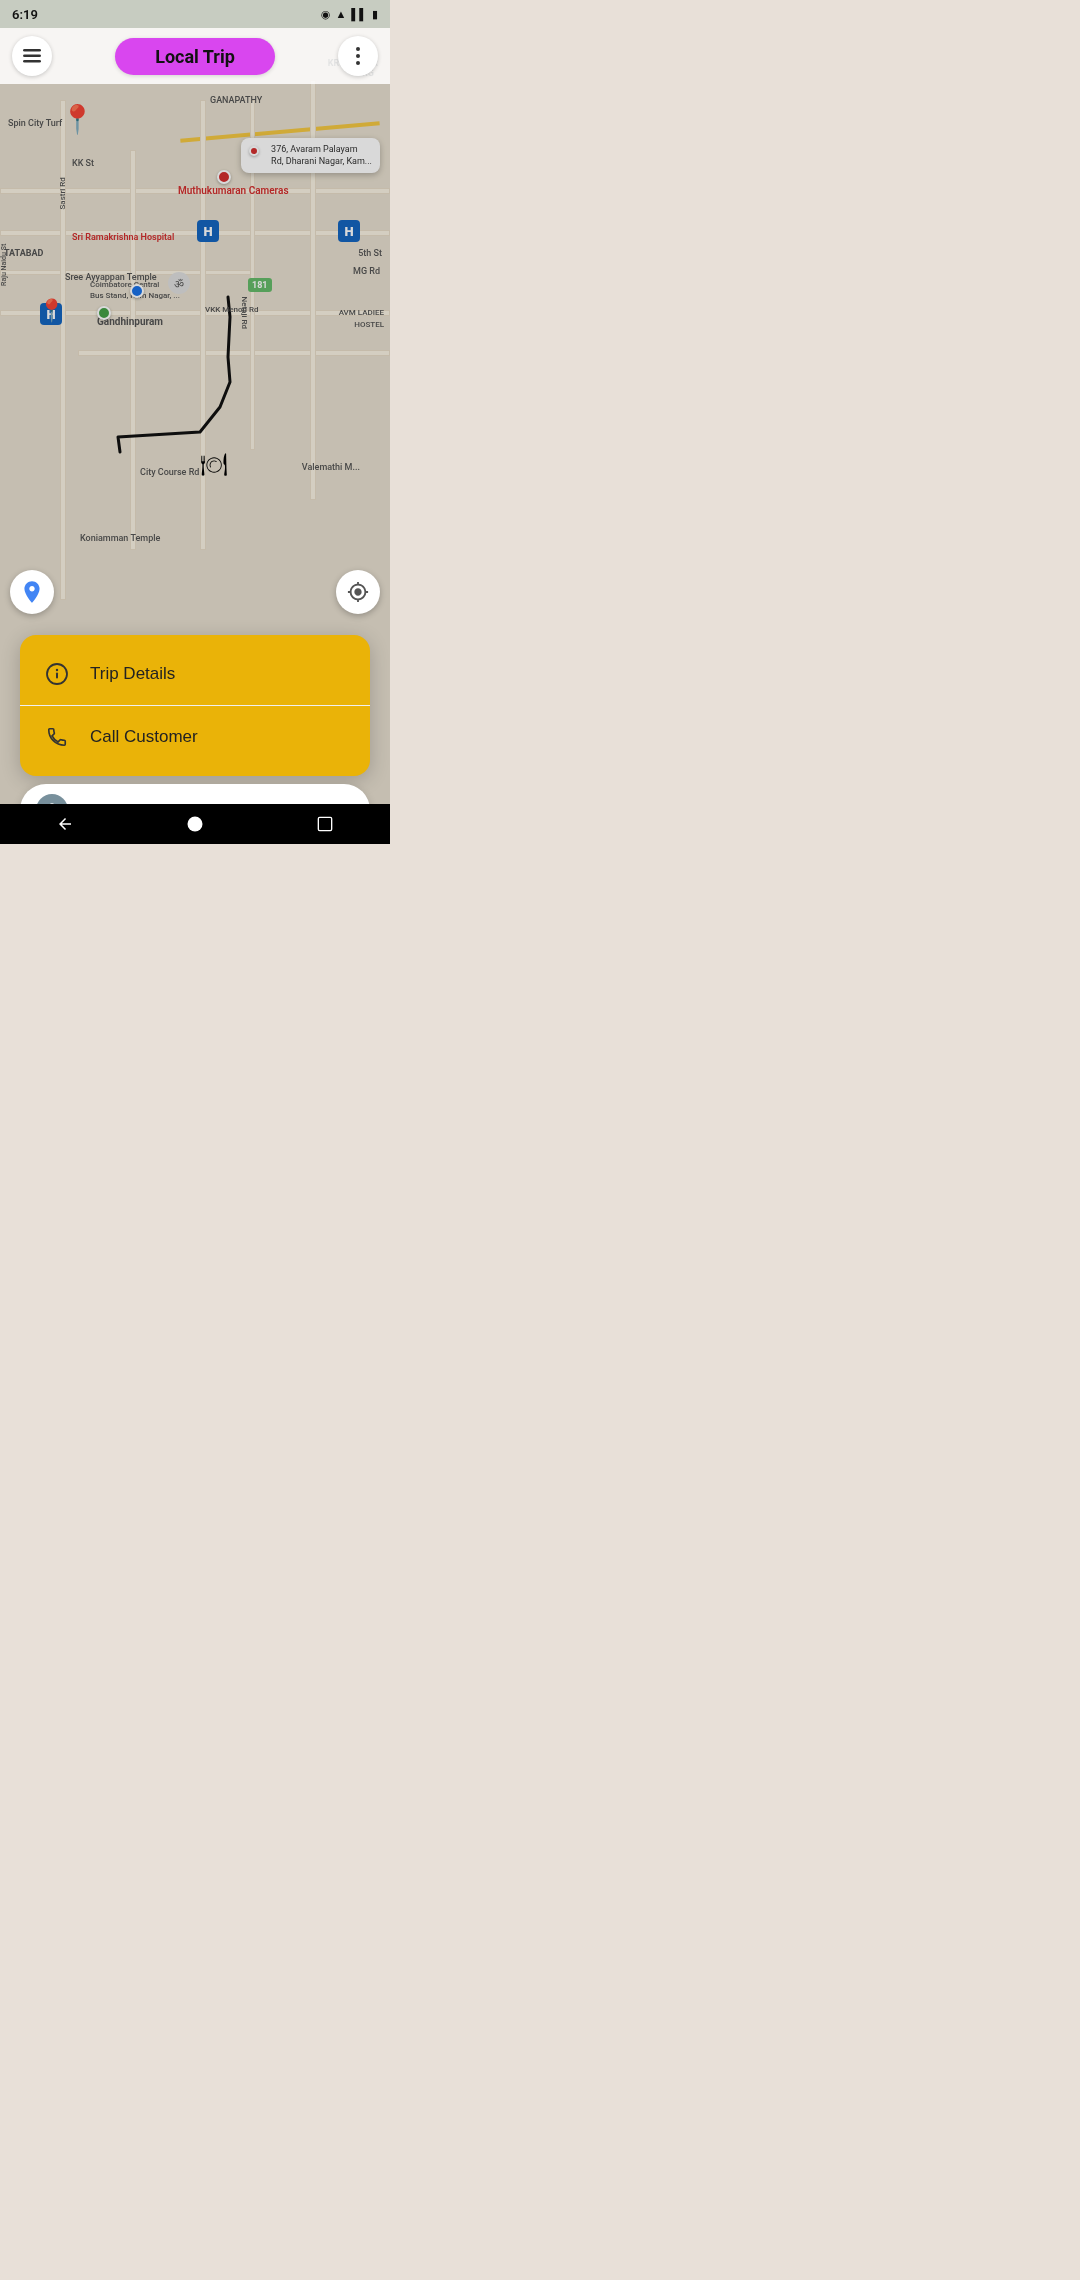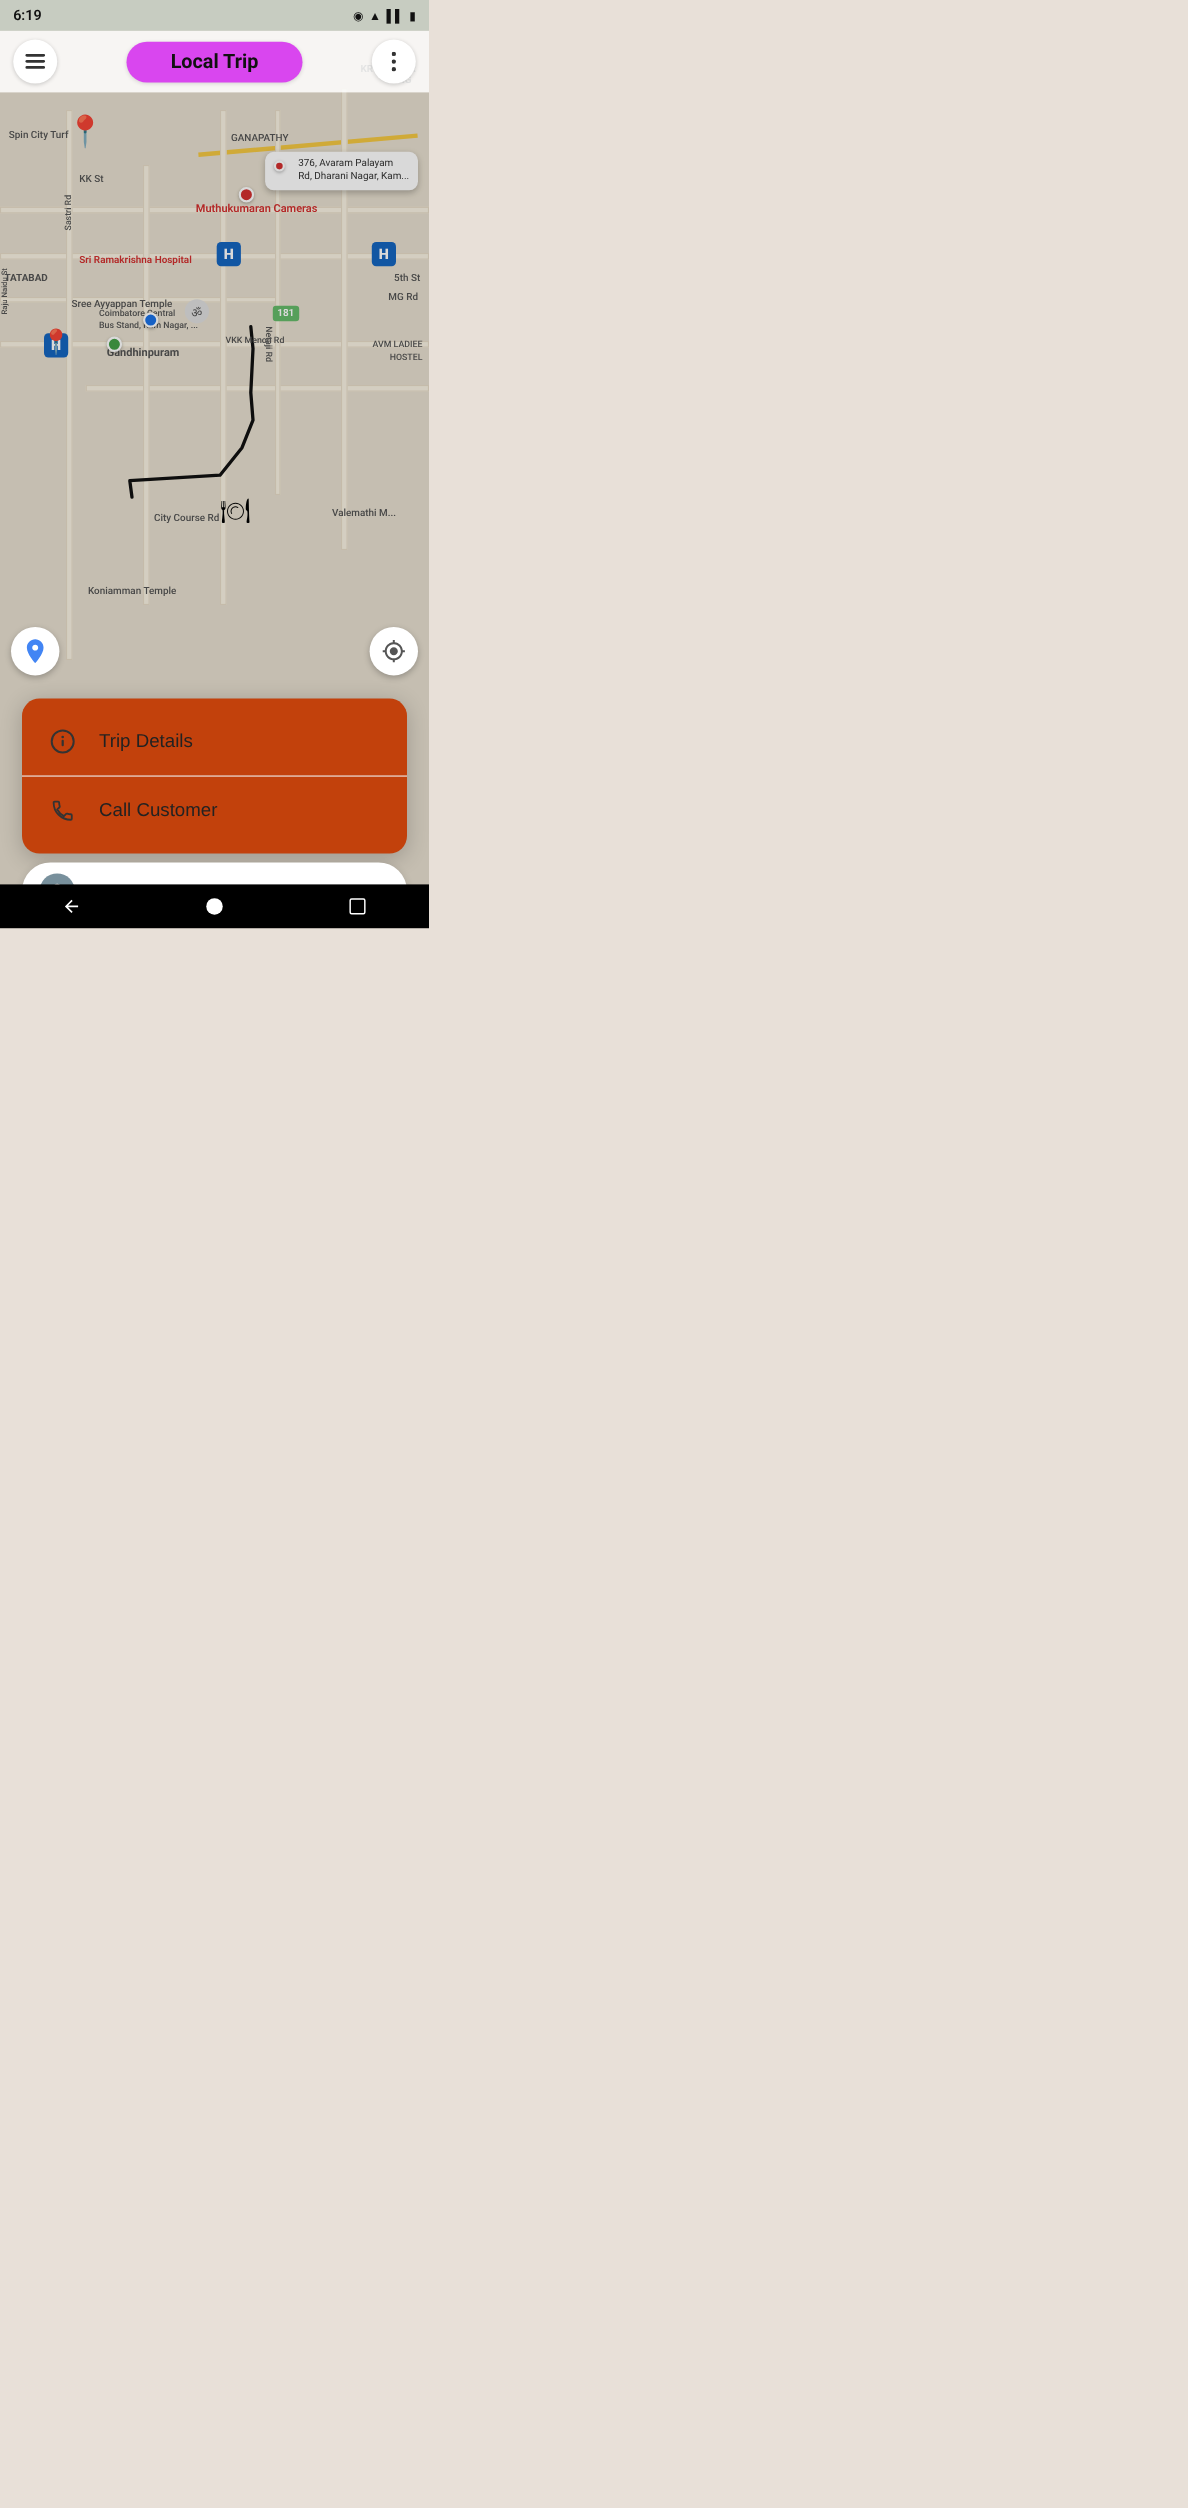--- a/index.html
+++ b/index.html
@@ -152,21 +152,21 @@
     
     .bottom-area {
       position: absolute;
       bottom: 0; left: 0; right: 0;
       background: transparent;
       z-index: 90;
     }
 
     
     .popup-menu {
-      background: #c2410c;
+      background: #eab308;
       border-radius: 16px;
       margin: 12px 20px 8px 20px;
       box-shadow: 0 4px 20px rgba(0,0,0,0.2);
       overflow: hidden;
       padding: 8px 0;
     }
     .popup-item {
       display: flex;
       align-items: center;
       padding: 18px 24px;
@@ -392,21 +392,21 @@
   <div class="map-road-v" style="left:200px; top:100px; height:450px;"></div>
   <div class="map-road-v" style="left:250px; top:100px; height:350px; width:5px;"></div>
   <div class="map-road-v" style="left:310px; top:80px; height:420px;"></div>
 
   <svg class="route-svg" viewBox="0 0 390 600">
     <path d="M 120 330 L 118 315 L 200 310 L 220 285 L 230 260 L 228 235 L 230 195 L 228 175" stroke="#111" stroke-width="3" fill="none" stroke-linecap="round" stroke-linejoin="round"></path>
   </svg>
 
   <span class="map-label" style="top:58px; right:12px; font-size:9px; font-weight:700;">KRG NAGAR</span>
   <span class="map-label" style="top:68px; right:16px; font-size:9px; font-weight:700;">KRG</span>
-  <span class="map-label" style="top:95px; left:210px;margin-top:26px;">GANAPATHY</span>
+  <span class="map-label" style="top:95px; left:210px;">GANAPATHY</span>
   <span class="map-label" style="top:118px; left:8px; font-size:9px;">Spin City Turf</span>
   <span class="map-label" style="top:158px; left:72px;">KK St</span>
   <span class="map-label" style="top:248px; left:4px; font-size:9px; font-weight:700;">TATABAD</span>
   <span class="map-label" style="top:205px; left:62px; transform:rotate(-90deg); transform-origin: left center; font-size:8px;">Sastri Rd</span>
   <span class="map-label map-label-red" style="top:185px; left:178px; font-size:10px;">Muthukumaran Cameras</span>
   <span class="map-label" style="top:248px; right:8px; font-size:9px;">5th St</span>
   <span class="map-label" style="top:266px; right:10px; font-size:9px;">MG Rd</span>
   <span class="map-label map-label-red" style="top:232px; left:72px; font-size:9px;">Sri Ramakrishna Hospital</span>
   <span class="map-label" style="top:272px; left:65px; font-size:9px;">Sree Ayyappan Temple</span>
   <span class="map-label" style="top:280px; left:90px; font-size:8px;">Coimbatore Central</span>

